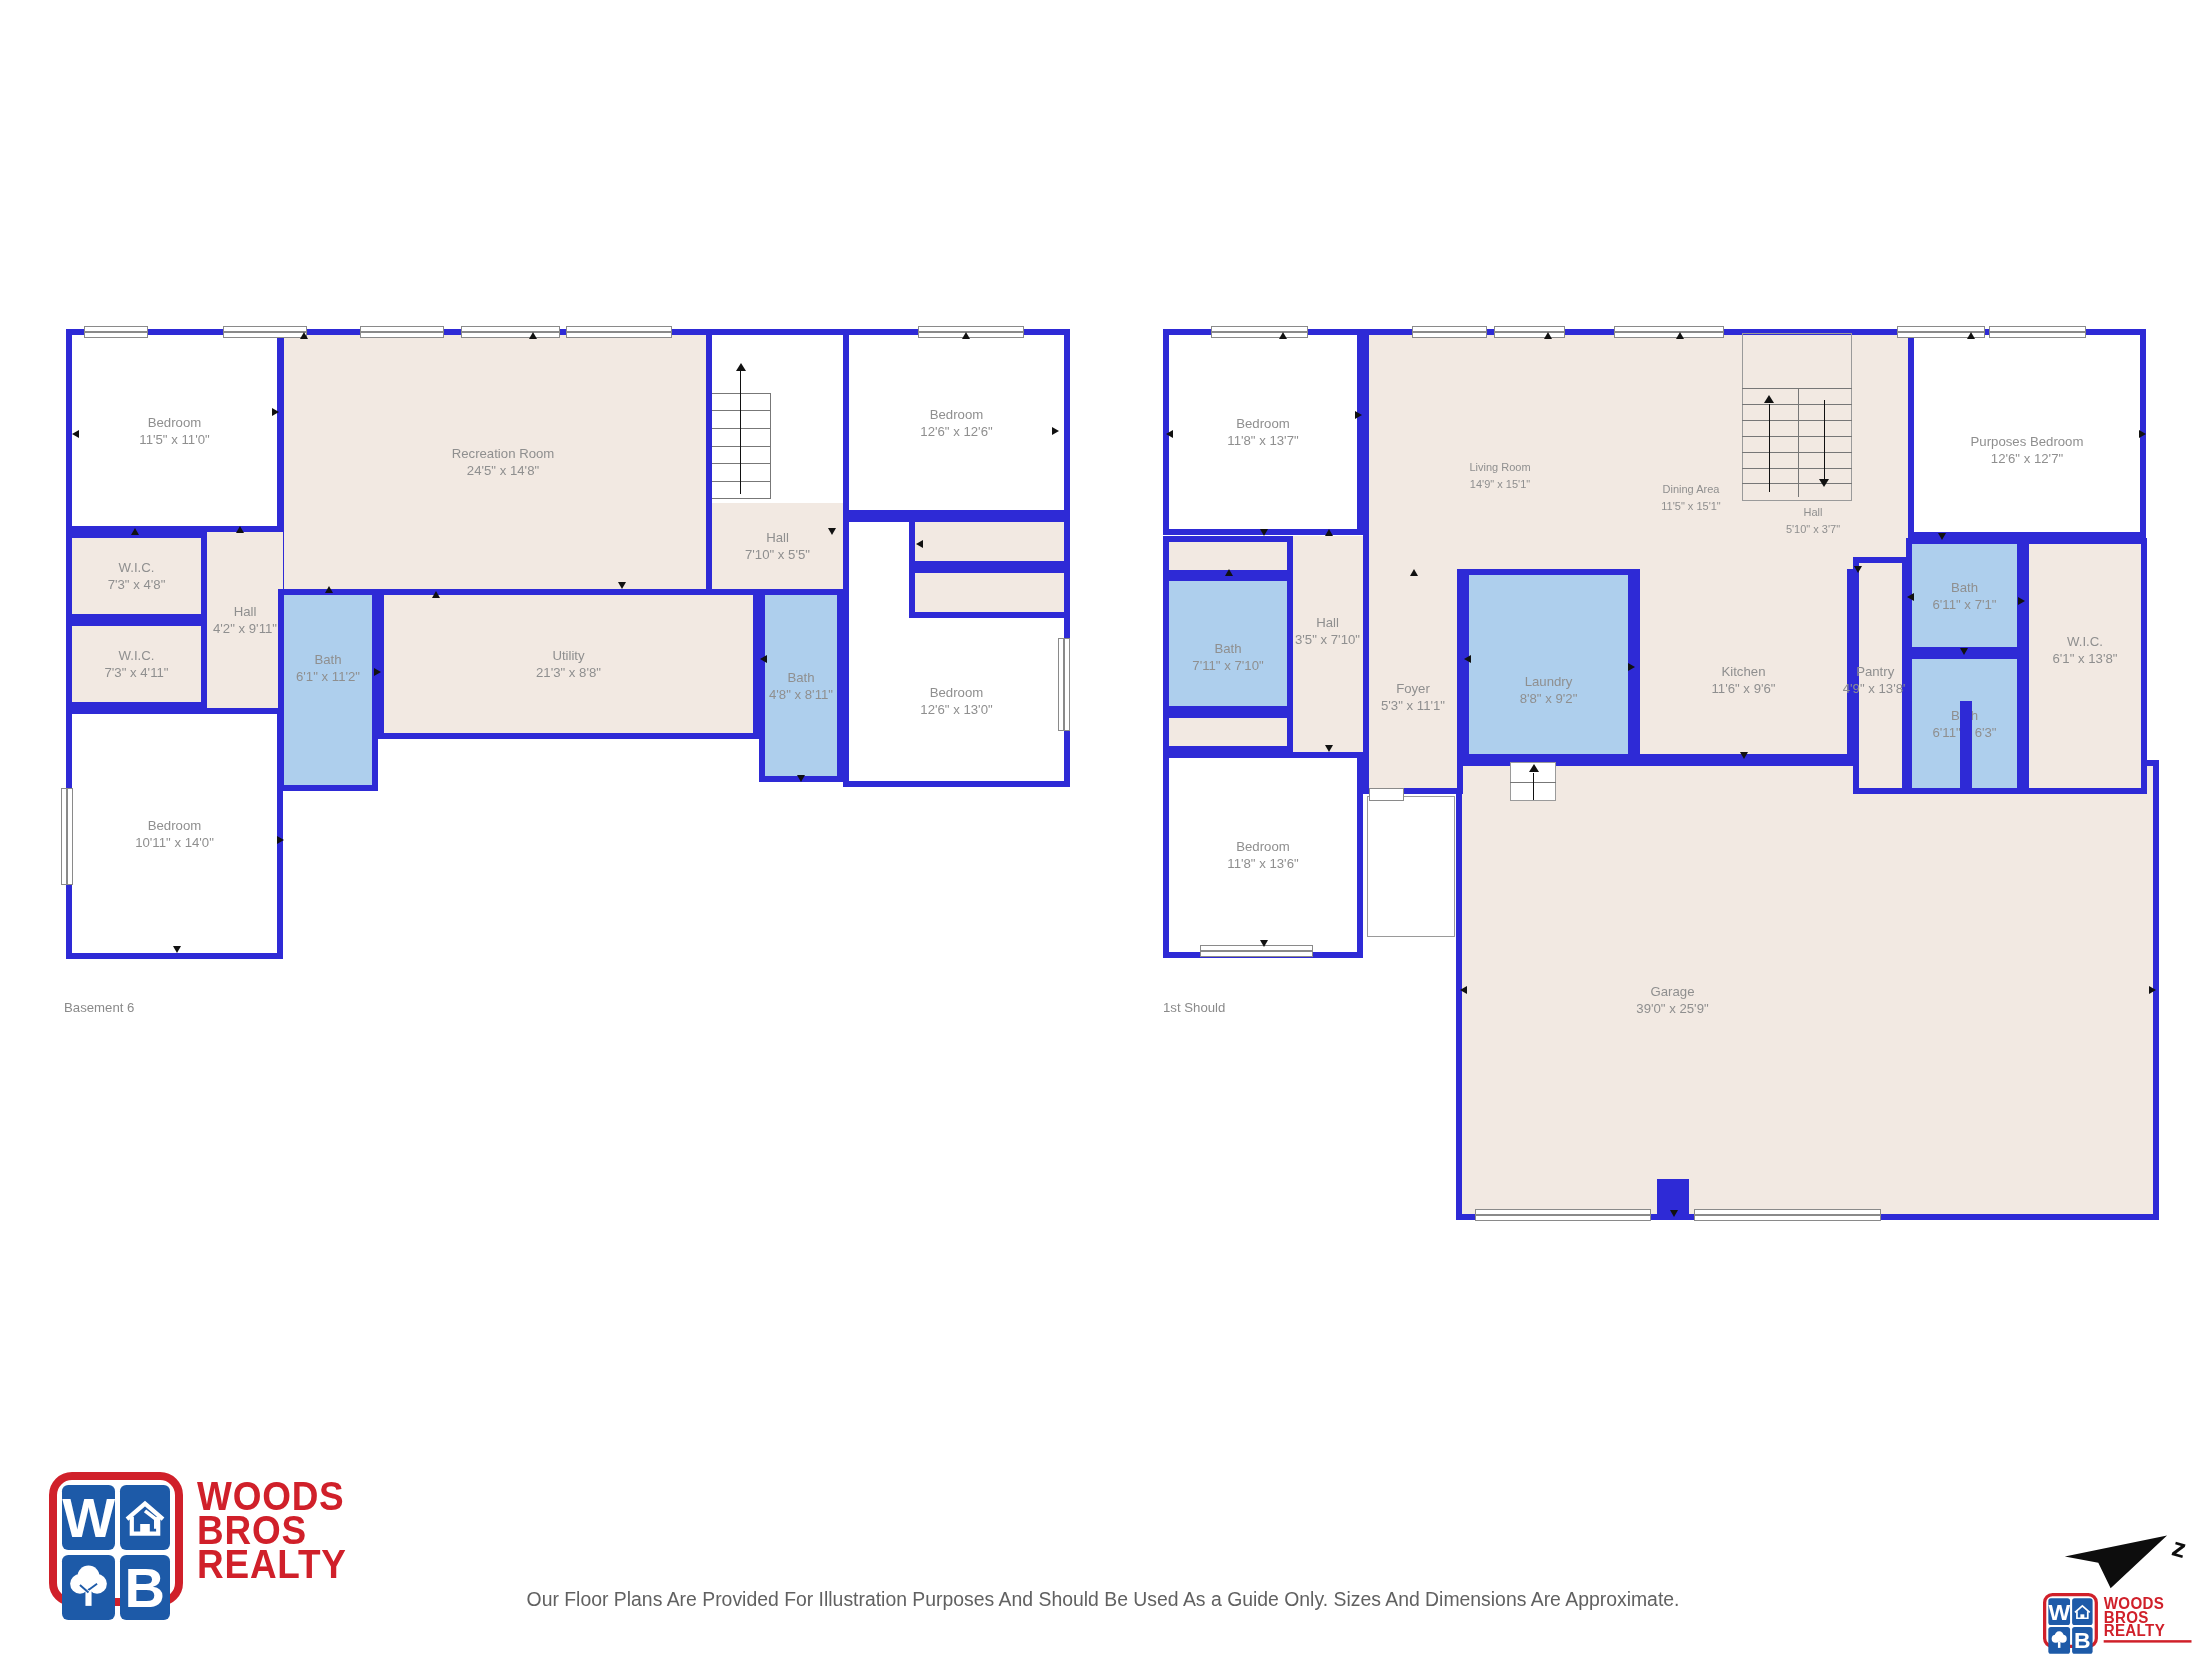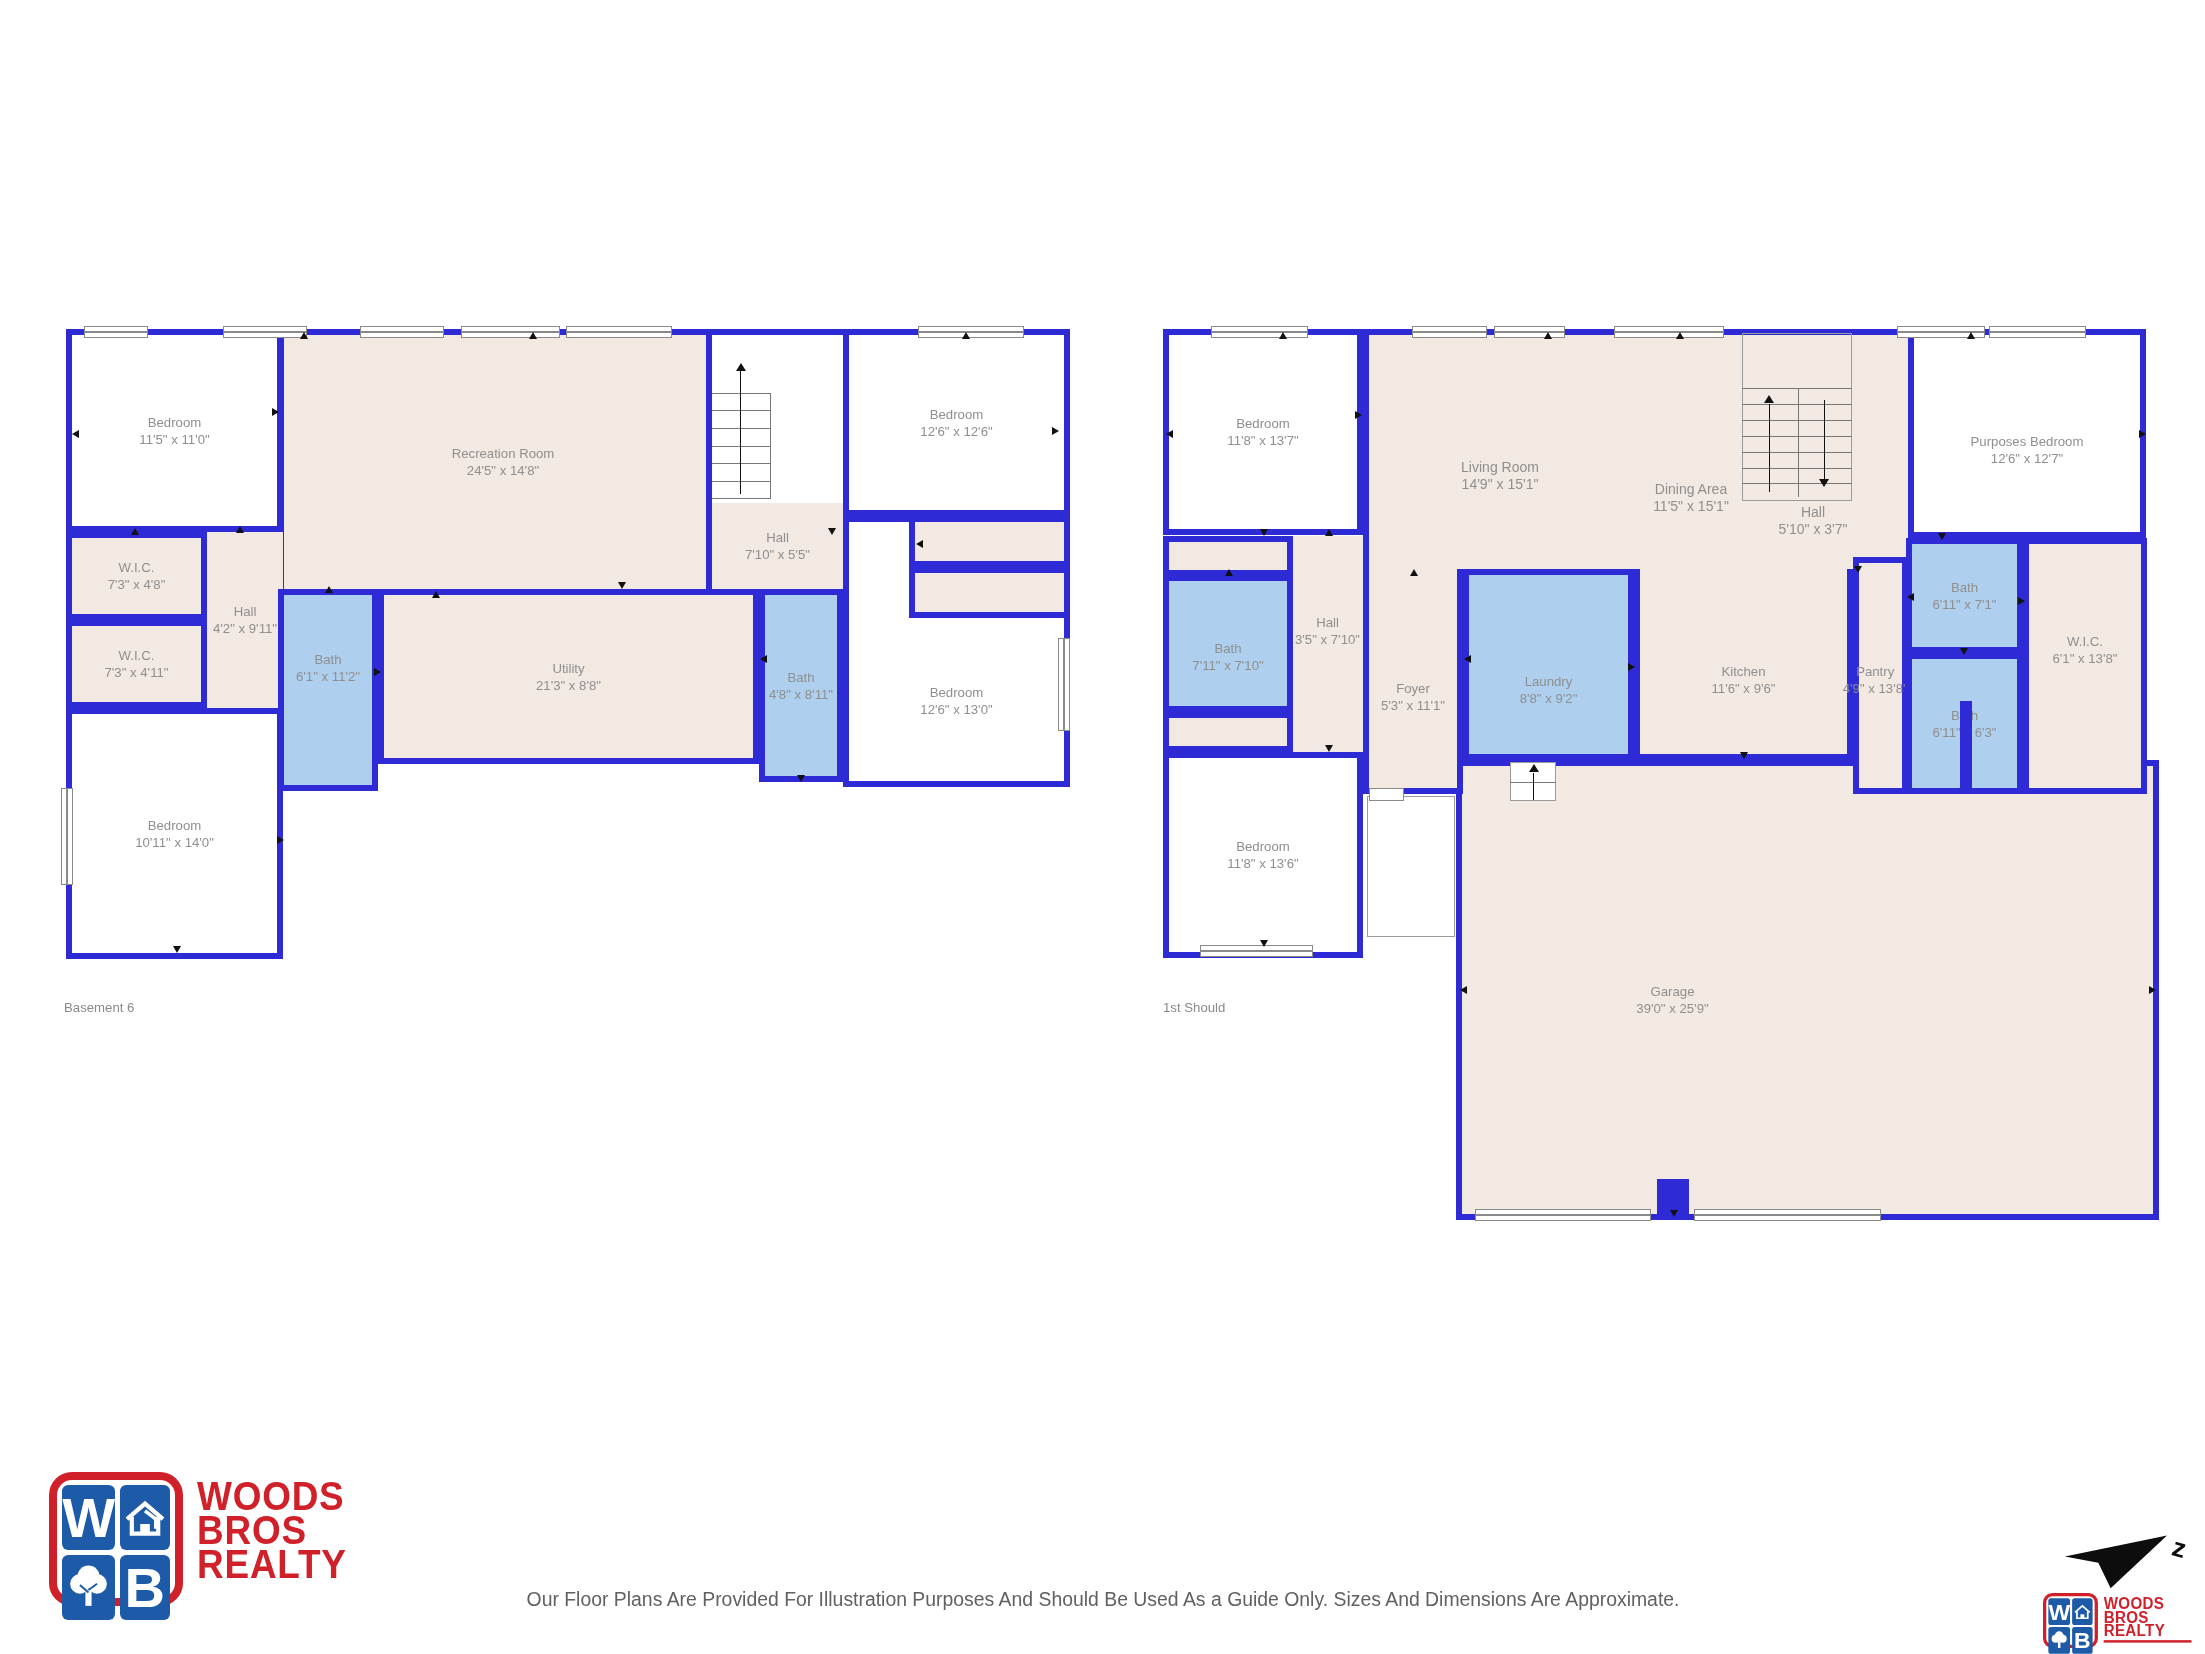--- a/index.html
+++ b/index.html
@@ -1,21 +1,21 @@
 <!DOCTYPE html>
 <html style="--wall: #2e2ad6; --roomlabel: #8f8f8f; --floorlabel: #8a8a8a; --winline: #8a8a8a; --stair: #777777; --disc: #616161; --red: #d0202a; --blue: #1d5aa8;font-size:14px"><head>
 <meta charset="utf-8">
 <style>
   *{margin:0;padding:0;box-sizing:border-box}
   html,body{width:2206px;height:1654px;background:#ffffff;font-family:"Liberation Sans",sans-serif}
   #canvas{position:absolute;left:0;top:0;width:2206px;height:1654px;overflow:hidden;background:#fff}
   .room{position:absolute;border:6.2px solid var(--wall);display:flex;align-items:center;justify-content:center}
   .rlabel{color:var(--roomlabel);font-size:13.2px;line-height:17px;text-align:center}
   .rlabel.nw{white-space:nowrap}
-  .freelabel{position:absolute;transform:translate(-50%,-50%);color:var(--roomlabel);font-size:14px;line-height:17px;text-align:center;white-space:nowrap}
+  .freelabel{position:absolute;transform:translate(-50%,-50%);color:var(--roomlabel);font-size:11px;line-height:17px;text-align:center;white-space:nowrap}
   .floor-label{position:absolute;color:var(--floorlabel);font-size:13.2px}
   .window{position:absolute;border:0.9px solid var(--winline)}
   .window.h{background:linear-gradient(#fff 40%,var(--winline) 40%,var(--winline) 56%,#fff 56%)}
   .window.v{background:linear-gradient(90deg,#fff 40%,var(--winline) 40%,var(--winline) 56%,#fff 56%)}
   .arrow{position:absolute;width:0;height:0}
   .tread{position:absolute;background:var(--stair)}
   .aline{position:absolute;background:#111}
   .outline{position:absolute;border:1.8px solid #9a9a9a;background:#fff}
   .doorstrip{position:absolute;border:0.9px solid #8a8a8a;background:#fff}
   .wallblock{position:absolute;background:var(--wall)}
@@ -91,21 +91,21 @@
           <div>Bedroom</div>
           <div>10'11" x 14'0"</div>
         </div>
       </div>
       <div class="room" style="left: 278px; top: 589px; width: 100px; height: 202px; background: rgb(174, 207, 237);">
         <div class="rlabel" style="transform: translate(0px, -22px);">
           <div>Bath</div>
           <div>6'1" x 11'2"</div>
         </div>
       </div>
-      <div class="room" style="left: 378px; top: 589px; width: 381px; height: 175px; background: rgb(242, 233, 226);">
+      <div class="room" style="left: 378px; top: 589px; width: 381px; height: 150px; background: rgb(242, 233, 226);">
         <div class="rlabel" style="transform: translate(0px, 0px);">
           <div>Utility</div>
           <div>21'3" x 8'8"</div>
         </div>
       </div>
       <div class="room" style="left: 759px; top: 589px; width: 84px; height: 193px; background: rgb(174, 207, 237);">
         <div class="rlabel" style="transform: translate(0px, 0px);">
           <div>Bath</div>
           <div>4'8" x 8'11"</div>
         </div>

